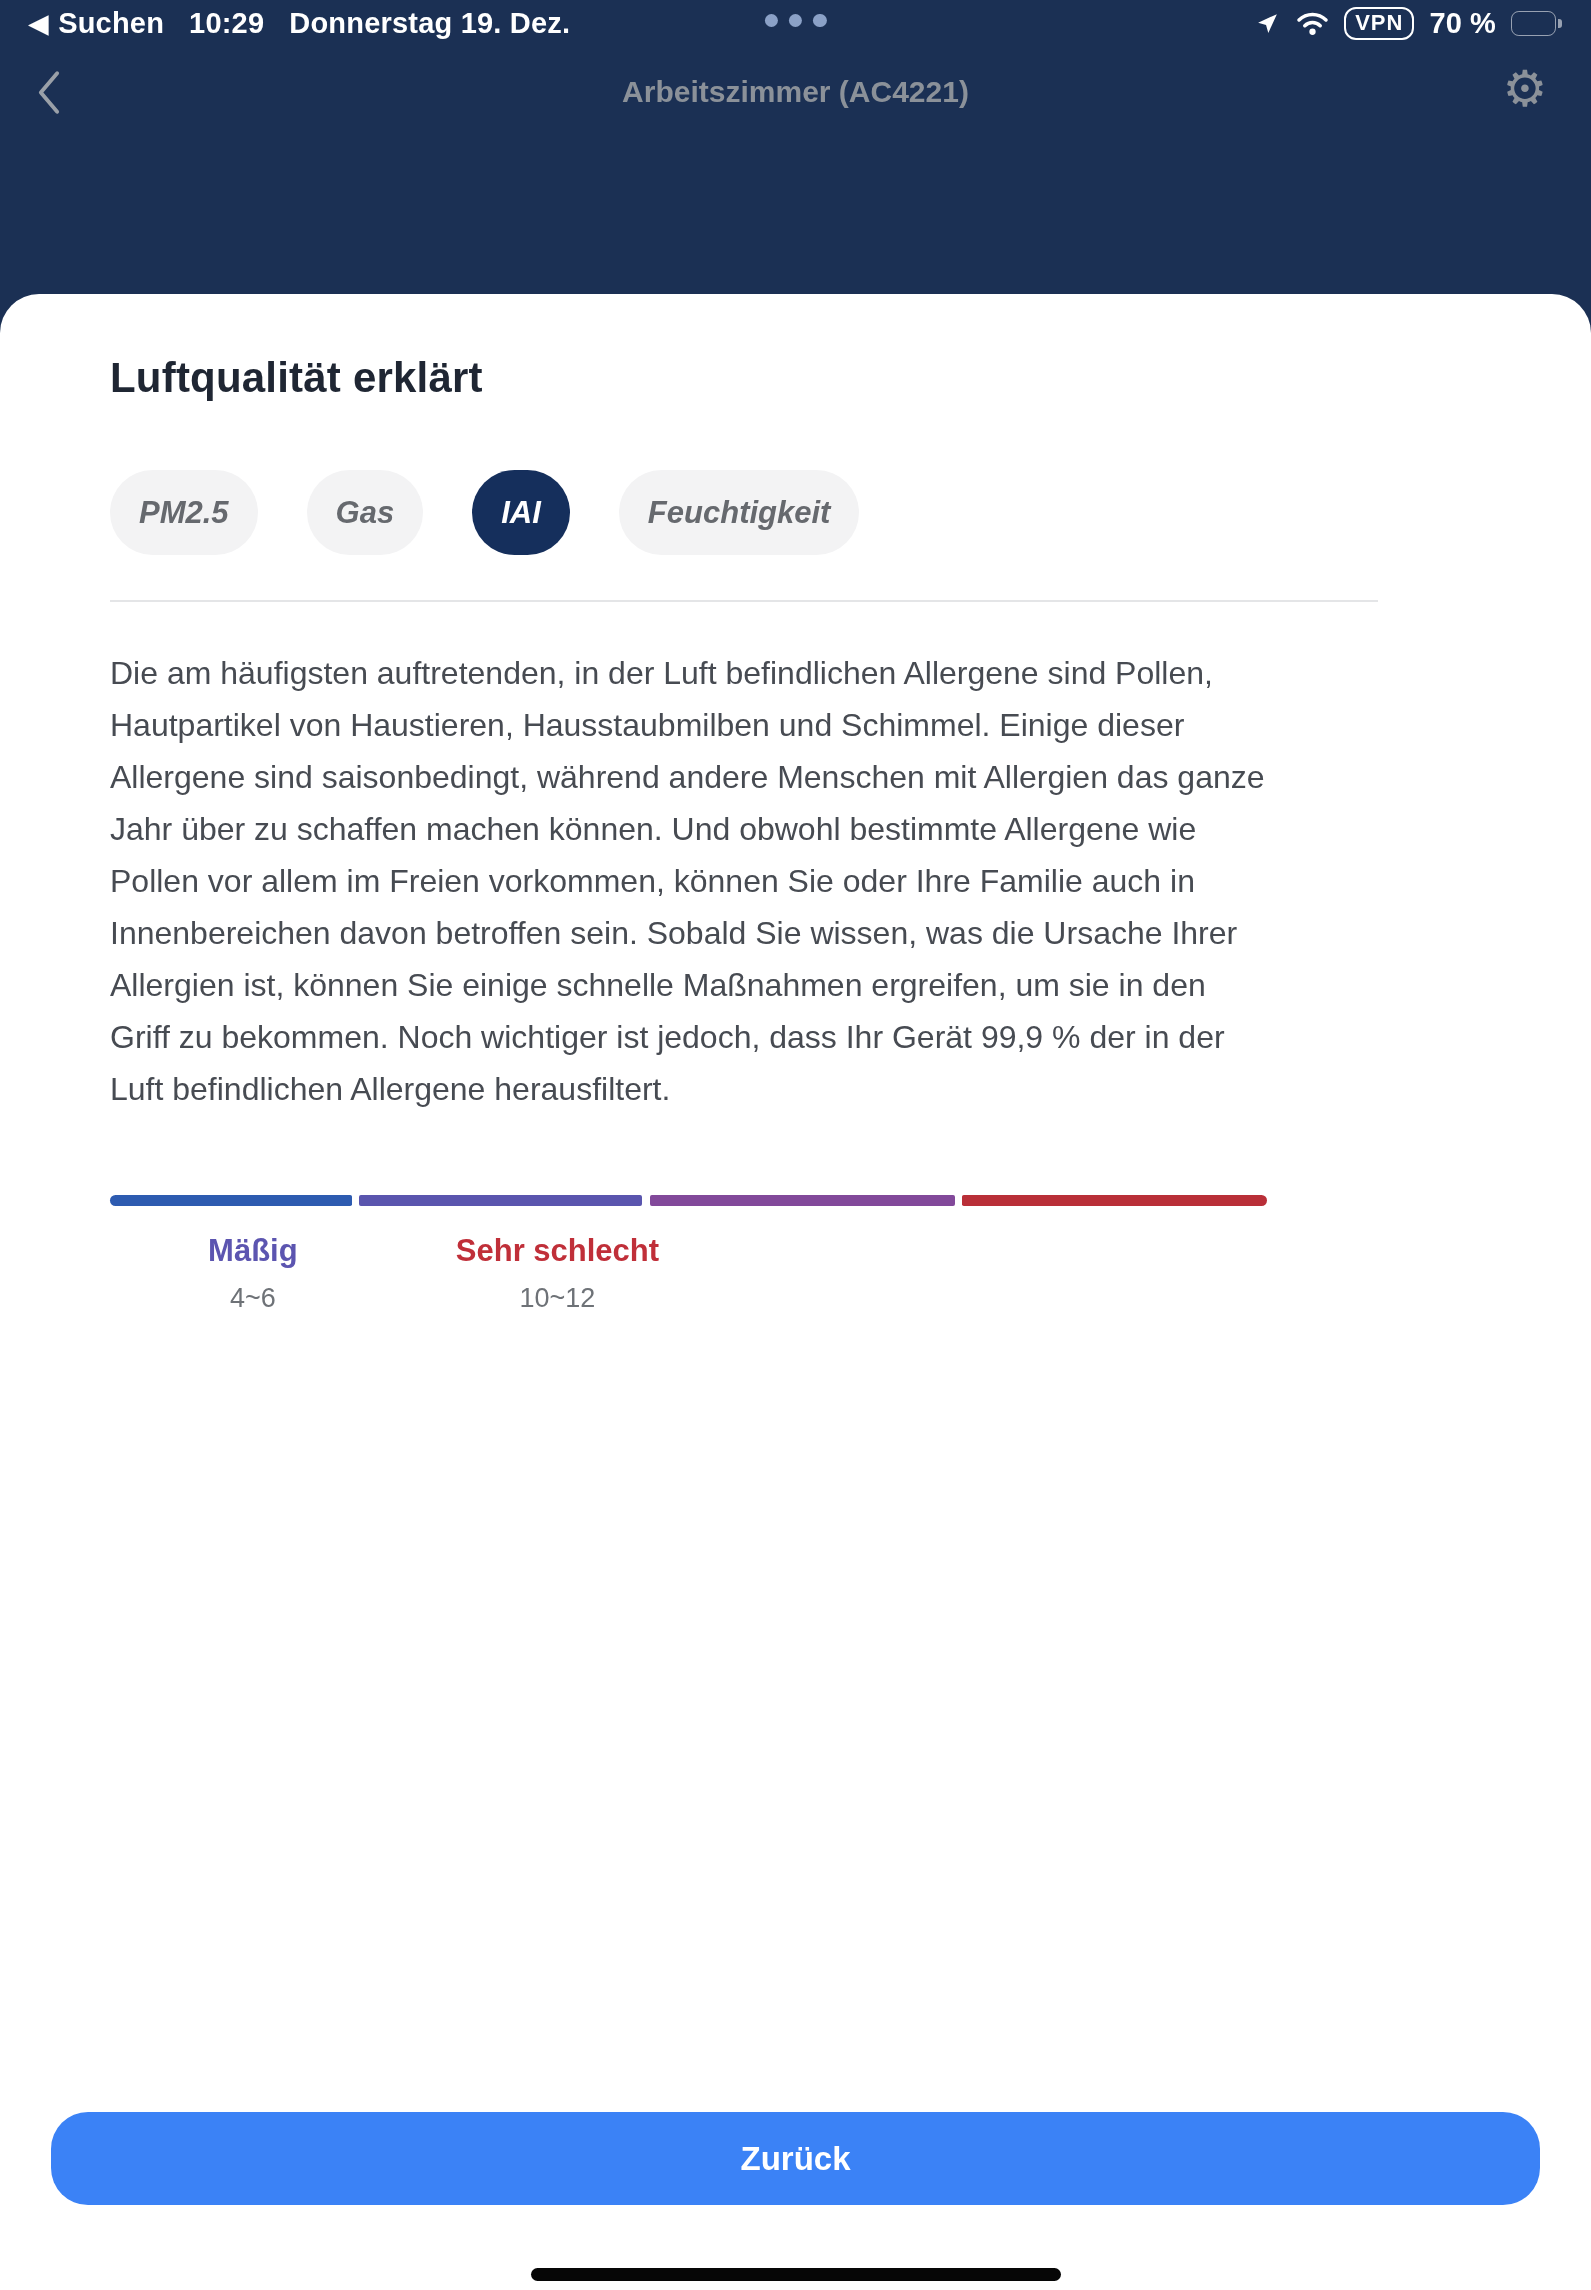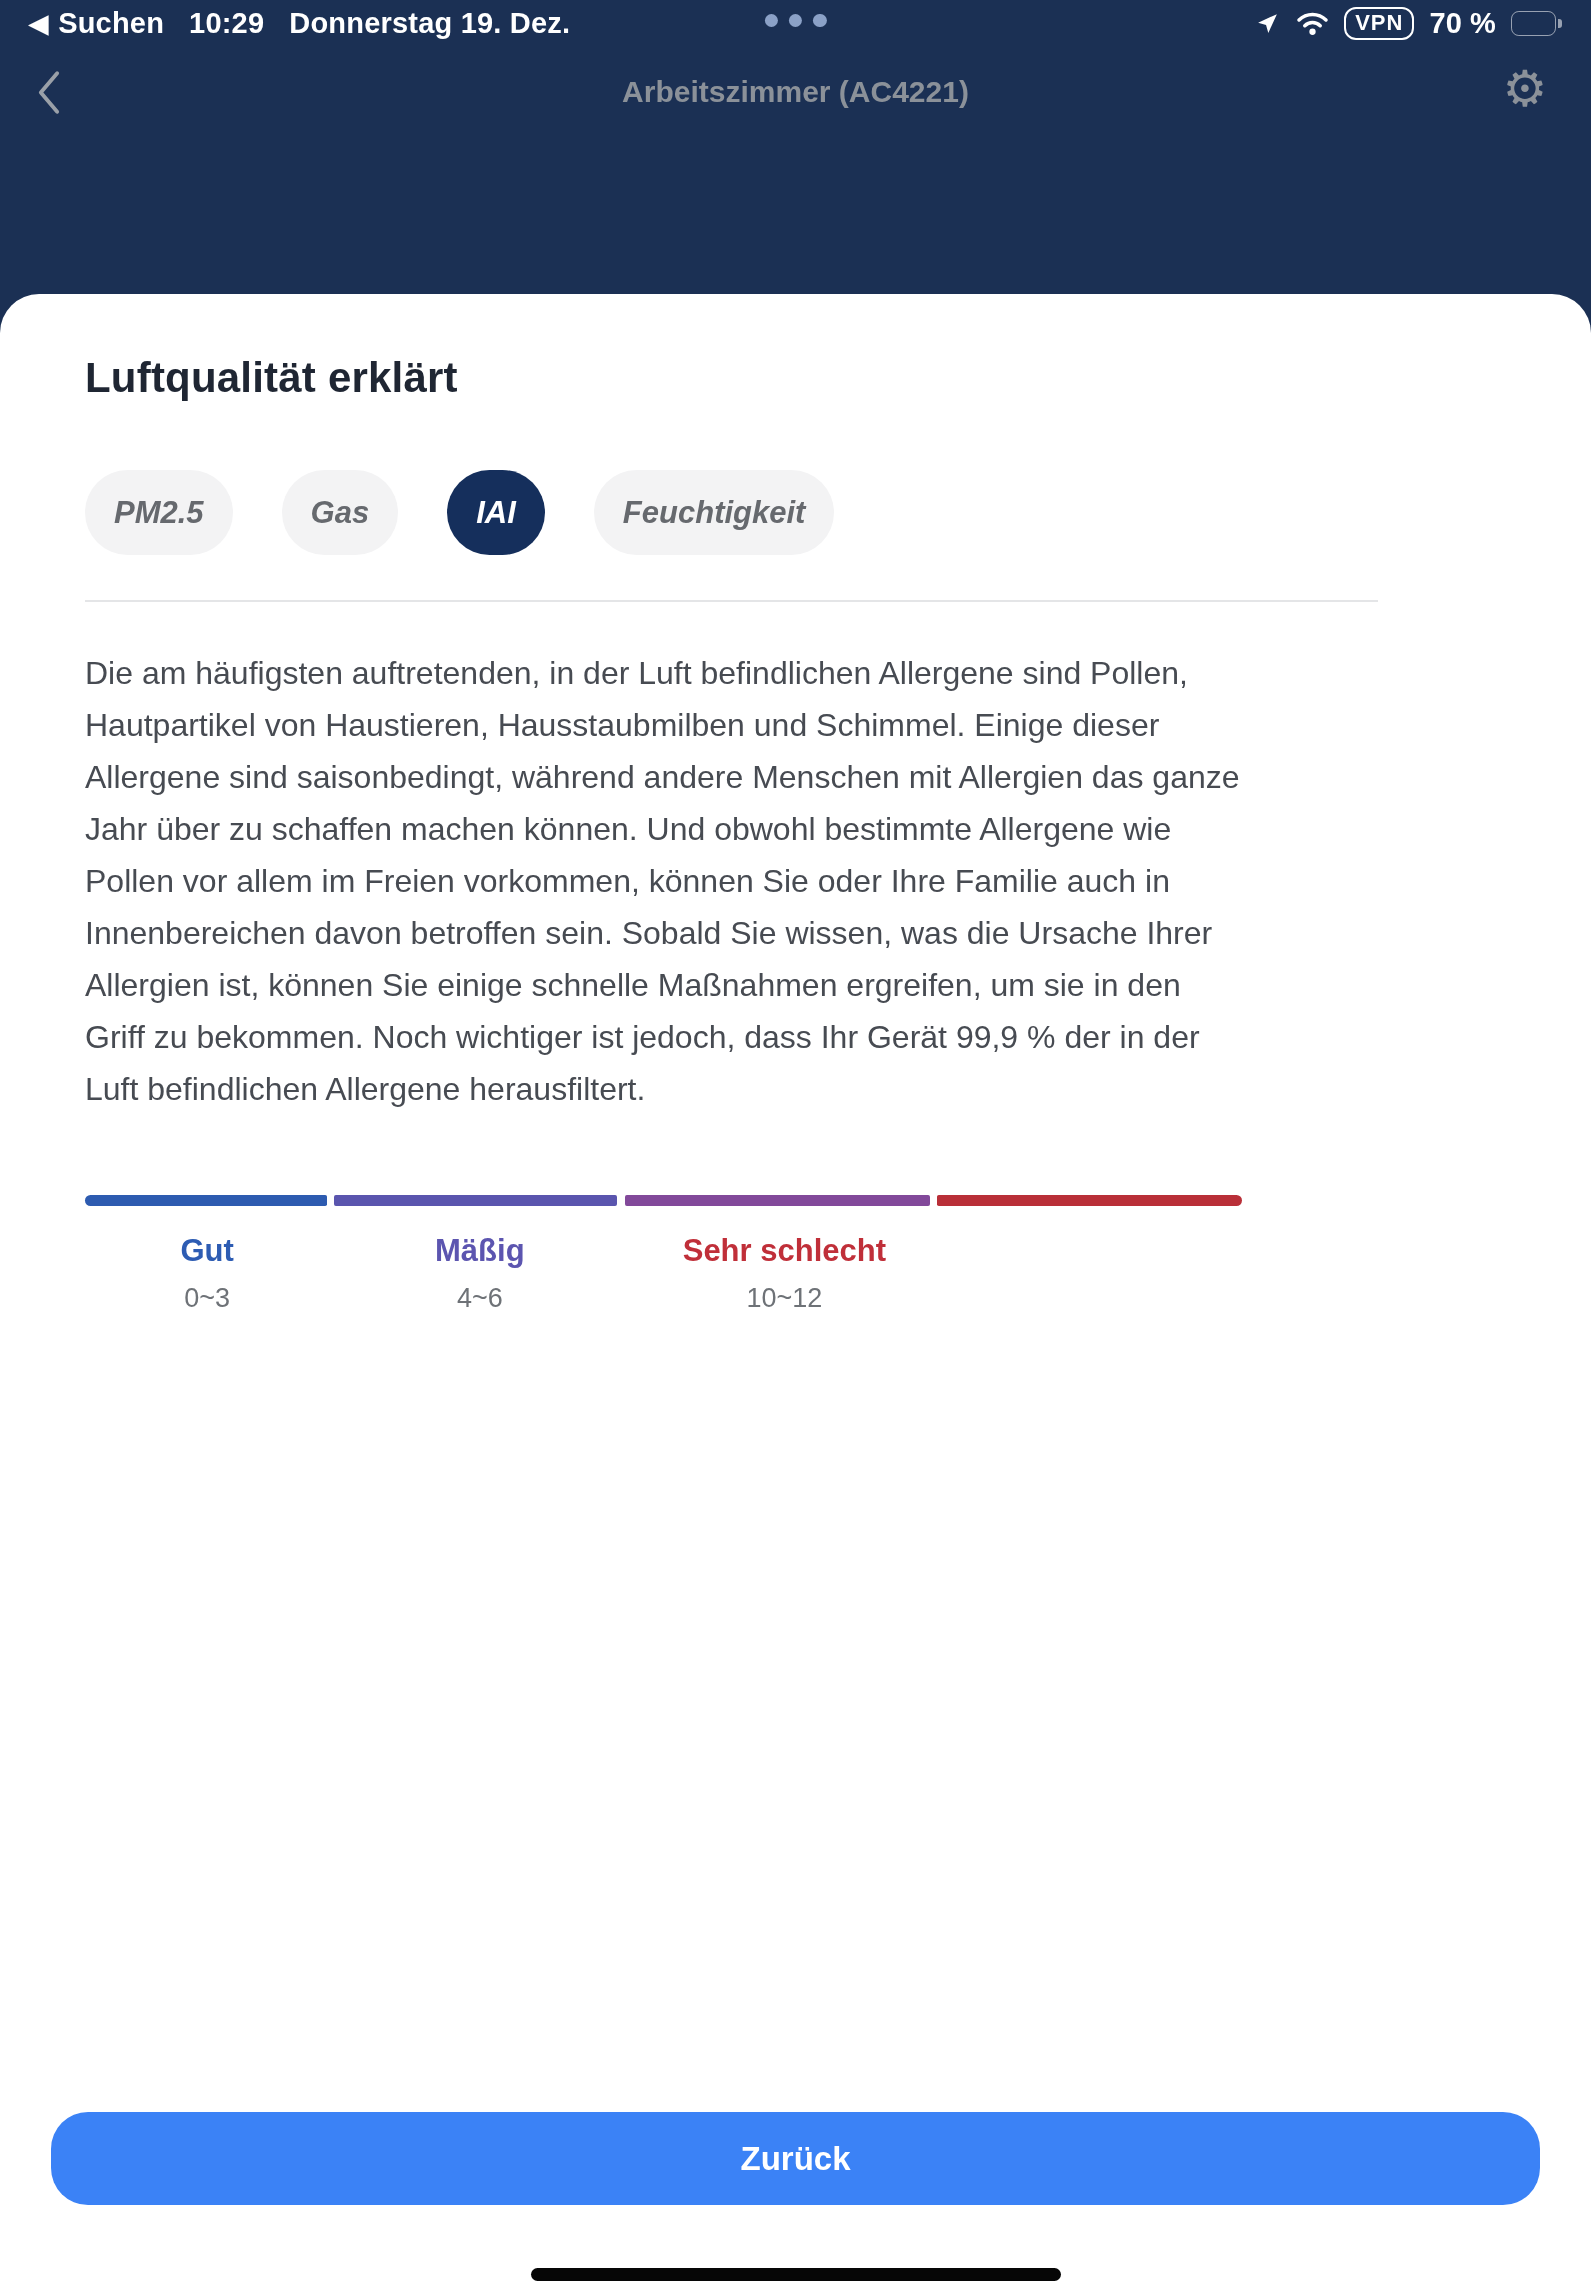--- a/index.html
+++ b/index.html
@@ -51,21 +51,21 @@
   .nav-gear {
     position:absolute; right:37px; top:1.9px; width:58px; height:58px;
     display:flex; align-items:center; justify-content:center;
     color:#8b9199; font-size:50px; cursor:pointer;
   }
   
   .card {
     position:absolute; top:294px; left:0; right:0; bottom:0;
     background:#ffffff; border-radius:39px 39px 0 0;
   }
-  .card-content { padding:60px 213px 0 85px; }
+  .card-content { padding:60px 213px 0 110px; }
   .heading { font-size:42px; font-weight:700; color:#1f2633; letter-spacing:0.2px; }
   
   .tabs { display:flex; align-items:center; gap:49px; margin-top:68px;font-style:italic; }
   .tab {
     height:85px; border-radius:43px; background:#f3f3f4;
     display:flex; align-items:center; justify-content:center;
     padding:0 29px; font-size:31px; font-weight:700; color:#66696e; cursor:pointer;
   }
   .tab.selected { background:#152f5c; color:#ffffff; }
   .divider { height:1.9px; background:#e4e5e7; margin-top:45px; }
@@ -168,24 +168,20 @@
     <p class="paragraph">Die am häufigsten auftretenden, in der Luft befindlichen Allergene sind Pollen, Hautpartikel von Haustieren, Hausstaubmilben und Schimmel. Einige dieser Allergene sind saisonbedingt, während andere Menschen mit Allergien das ganze Jahr über zu schaffen machen können. Und obwohl bestimmte Allergene wie Pollen vor allem im Freien vorkommen, können Sie oder Ihre Familie auch in Innenbereichen davon betroffen sein. Sobald Sie wissen, was die Ursache Ihrer Allergien ist, können Sie einige schnelle Maßnahmen ergreifen, um sie in den Griff zu bekommen. Noch wichtiger ist jedoch, dass Ihr Gerät 99,9 % der in der Luft befindlichen Allergene herausfiltert.</p>
 
     <div class="scale">
       <div class="scale-bar">
         <div class="seg seg-0 w0"></div>
         <div class="seg seg-1 w1"></div>
         <div class="seg seg-2 w2"></div>
         <div class="seg seg-3 w3"></div>
       </div>
       <div class="scale-labels">
-        <div class="scale-col w0">
-          <span class="scale-label lbl-0">Gut</span>
-          <span class="scale-range">0~3</span>
-        </div>
         <div class="scale-col w1">
           <span class="scale-label lbl-1">Mäßig</span>
           <span class="scale-range">4~6</span>
         </div>
         <div class="scale-col w3">
           <span class="scale-label lbl-3">Sehr schlecht</span>
           <span class="scale-range">10~12</span>
         </div>
       </div>
     </div>

